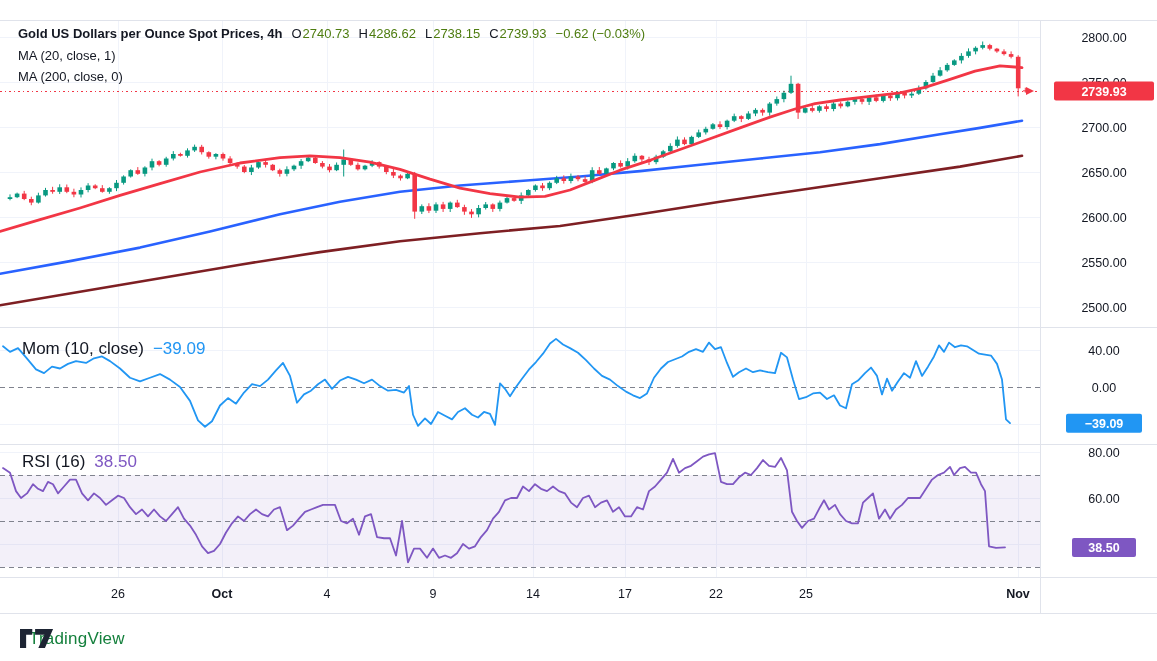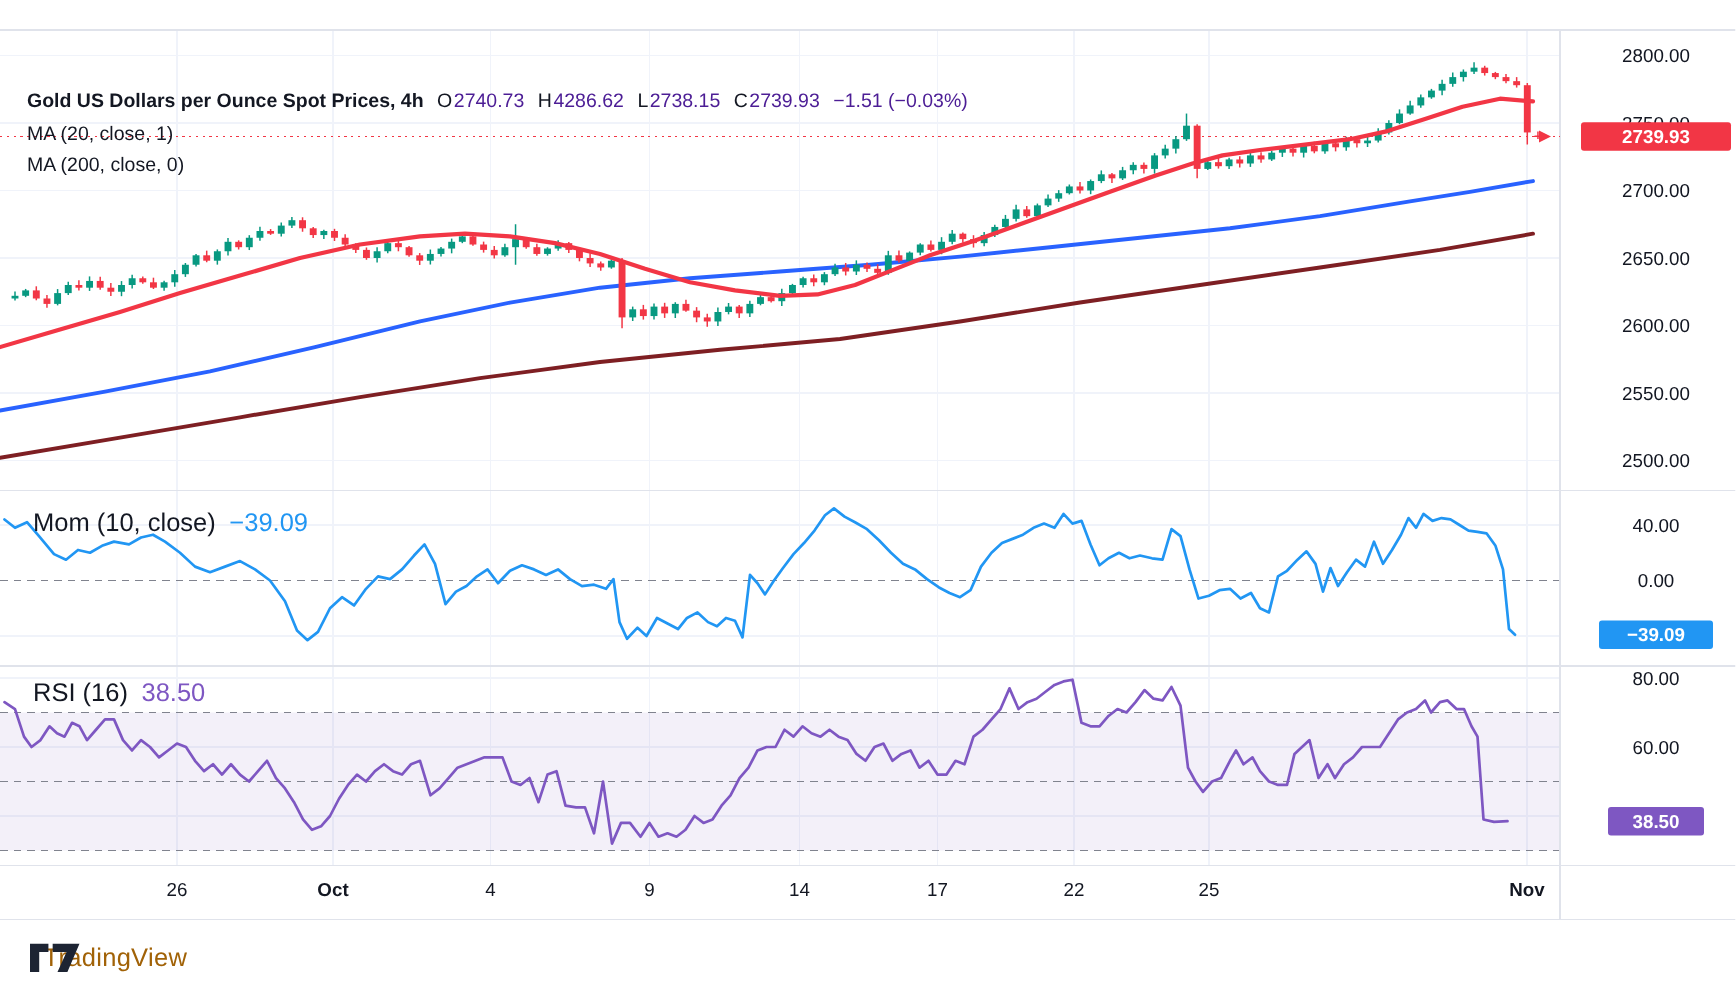--- a/index.html
+++ b/index.html
@@ -1,32 +1,32 @@
 <!DOCTYPE html>
 <html><head>
 <meta charset="utf-8">
 <style>
   html,body{margin:0;padding:0;background:#ffffff;}
   .chart-root{
     position:relative;width:1157px;height:661px;background:#ffffff;overflow:hidden;
     font-family:"Liberation Sans","DejaVu Sans",sans-serif;color:#131722;
   }
   svg{position:absolute;left:0;top:0;}
-  .legend{position:absolute;font-size:13px;line-height:21.5px;white-space:nowrap;z-index:5;margin-top:33px;}
+  .legend{position:absolute;font-size:13px;line-height:21.5px;white-space:nowrap;z-index:5;}
   .legend .row{display:flex;align-items:center;gap:9px;}
   .title{font-weight:700;}
   .ohlc-group{display:inline-flex;gap:1px;}
   .ohlc-label{color:#131722;}
-  .red{color:#4c1d95;}
+  .red{color:#4d7c0f;}
   .sub-legend{position:absolute;font-size:17px;z-index:5;white-space:nowrap;}
   .sub-legend .val{margin-left:9px;}
   .mom-val{color:#2196F3;}
   .rsi-val{color:#7E57C2;}
   .brand{position:absolute;left:20px;top:629px;display:flex;align-items:center;gap:9px;z-index:5;}
-  .brand-text{font-size:17px;color:#a16207;letter-spacing:.2px;}
+  .brand-text{font-size:17px;color:#15803d;letter-spacing:.2px;}
 </style>
 </head>
 <body>
 
 <div class="chart-root">
 
   <svg id="cv" width="1157" height="661" viewBox="0 0 1157 661">
       <g>
         <line x1="118" y1="20" x2="118" y2="577" stroke="#F0F3FA" stroke-width="1" shape-rendering="crispEdges"></line>
         <line x1="222" y1="20" x2="222" y2="577" stroke="#F0F3FA" stroke-width="1" shape-rendering="crispEdges"></line>
@@ -426,21 +426,21 @@
           <span class="red">4286.62</span>
       </span>
       <span class="ohlc-group">
         <span class="ohlc-label">L</span>
           <span class="red">2738.15</span>
       </span>
       <span class="ohlc-group">
         <span class="ohlc-label">C</span>
           <span class="red">2739.93</span>
       </span>
-      <span class="red">−1.51 (−0.03%)</span>
+      <span class="red">−0.62 (−0.03%)</span>
     </div>
     <div class="row">
         <span>MA (20, close, 1)</span>
       </div>
     <div class="row">
         <span>MA (200, close, 0)</span>
       </div>
   </div>
 
   <div class="sub-legend" style="left:22px;top:339px;">

